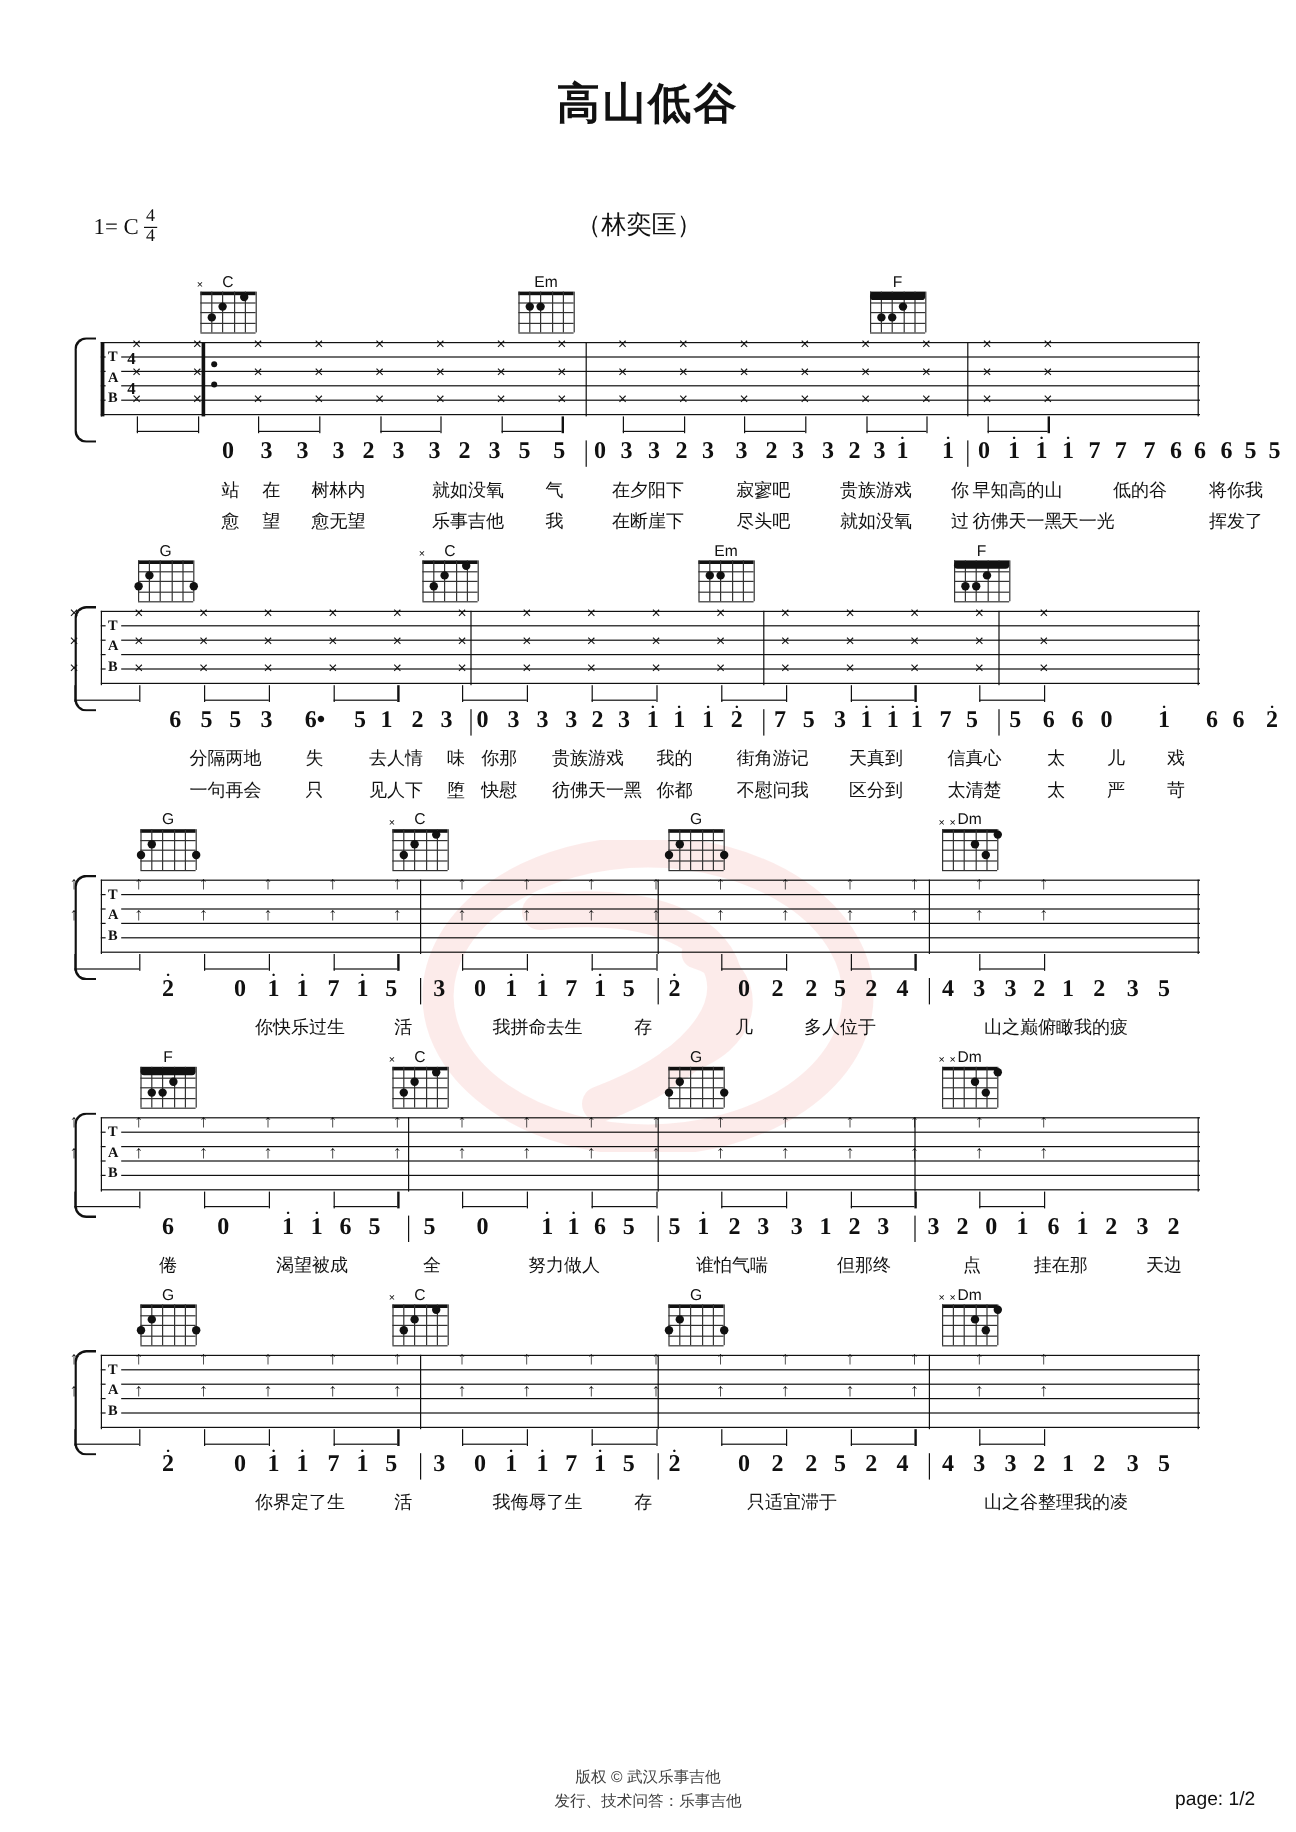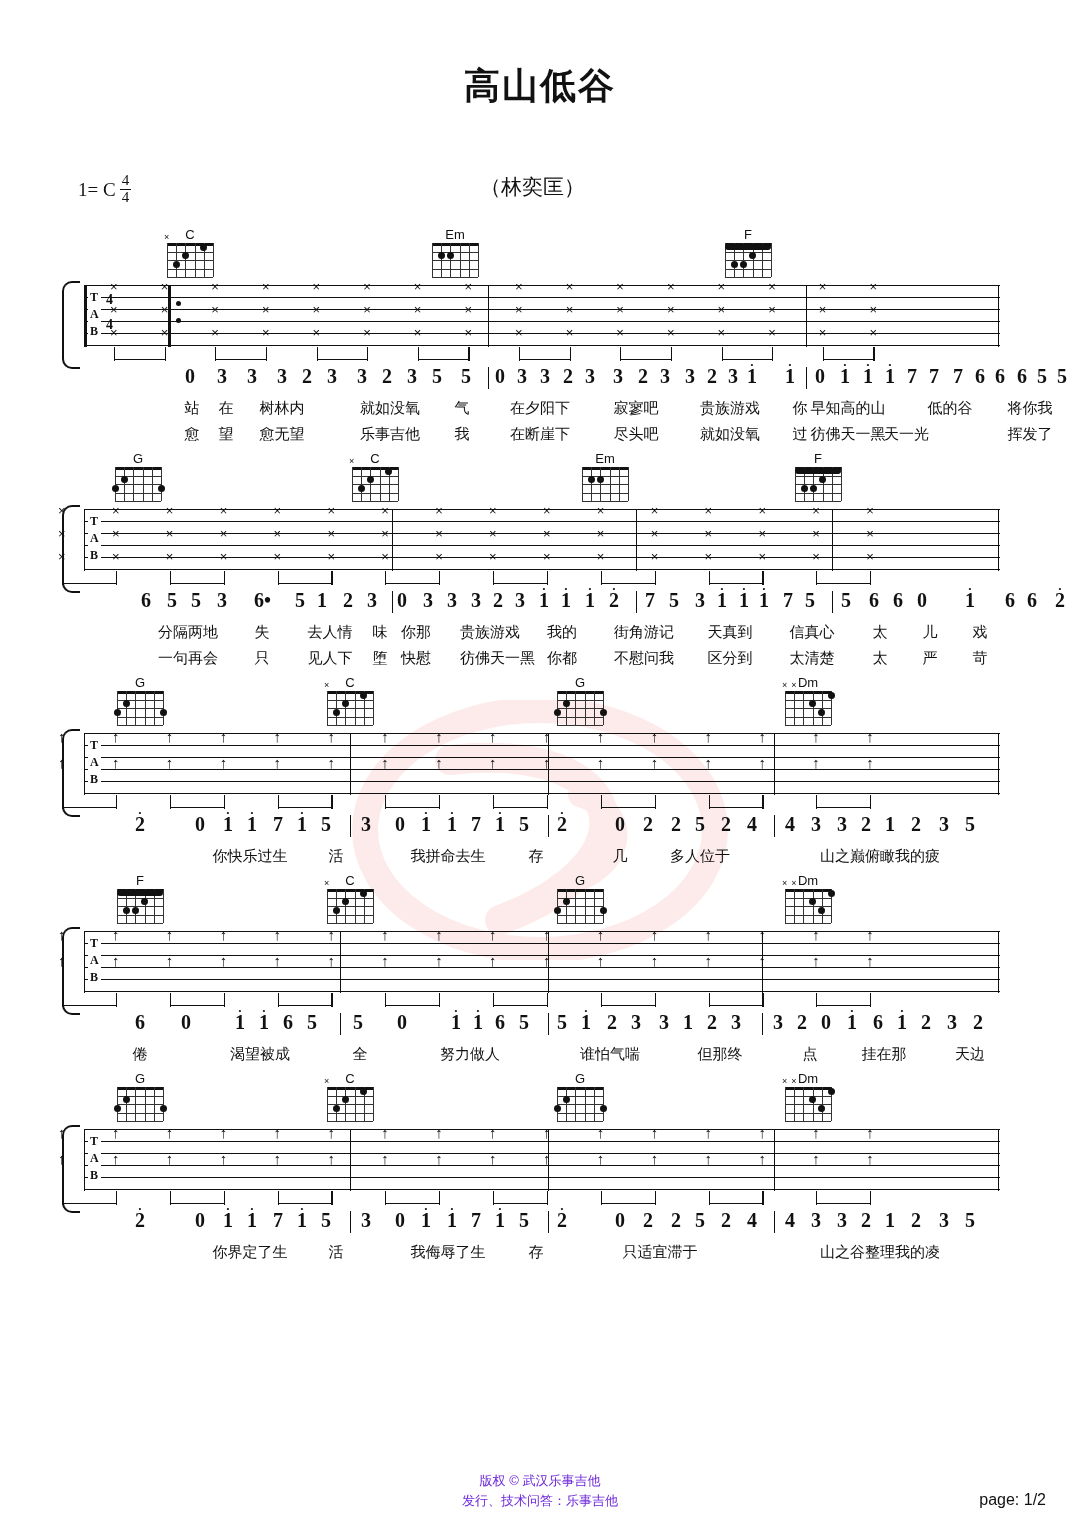--- a/index.html
+++ b/index.html
@@ -121,21 +121,21 @@
   .lyricrow {
     position:relative; height: 26px;
     font-family: "Liberation Sans", sans-serif;
     font-size: 15px;
   }
   .lyricrow span { position:absolute; top:0; text-align:center; white-space:nowrap; }
 
   .footer {
     position:absolute; left:0; right:0; bottom: 16px;
     text-align:center;
-    color:#6d28d9;
+    color:#404040;
     font-size:13px;
     font-family:"Liberation Sans", sans-serif;
     line-height:20px;
   }
   .pagenum {
     position:absolute; right: 34px; bottom: 18px;
     color:#111; font-size:16px; font-family:"Liberation Sans", sans-serif;
   }
 </style>
 </head>

